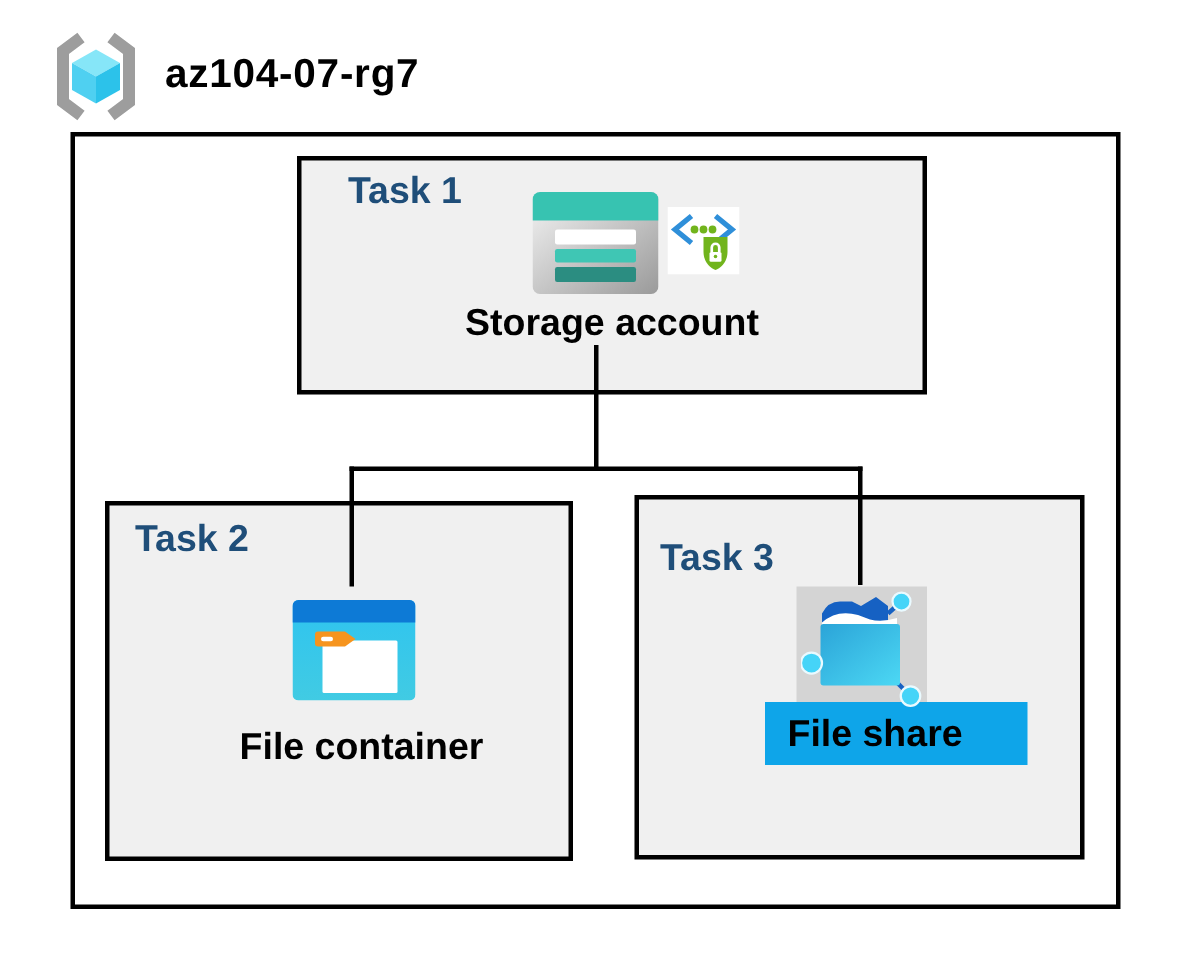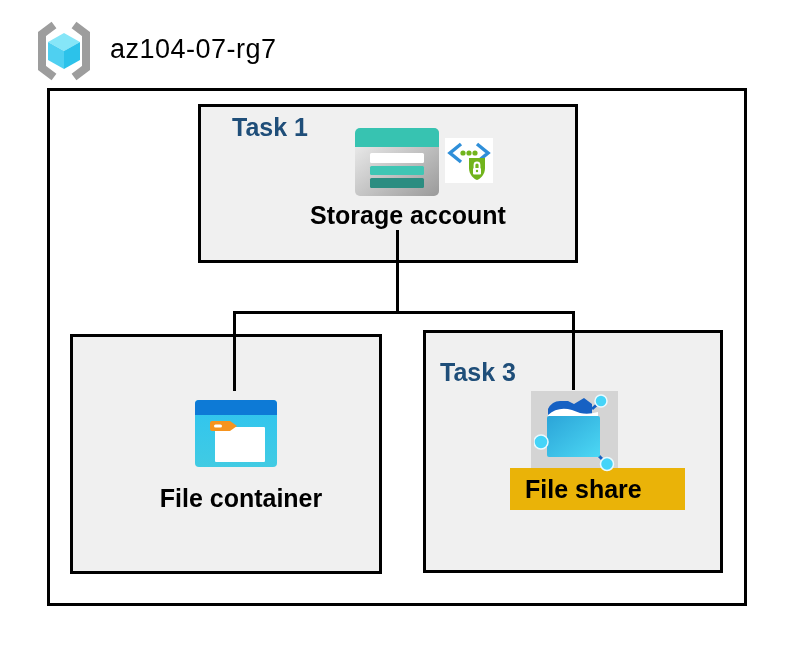--- a/index.html
+++ b/index.html
@@ -2,45 +2,45 @@
 <html><head>
 <meta charset="utf-8">
 <style>
   * { margin:0; padding:0; box-sizing:border-box; }
   body { background:#ffffff; font-family:"Liberation Sans", sans-serif; }
   .canvas { position:relative; width:788px; height:647px; background:#ffffff; overflow:hidden; }
 
   .abs { position:absolute; }
 
   
-  .rg-title { position:absolute; left:110px; top:34px; font-size:27px; font-weight:400; color:#000; letter-spacing:0.5px; }
+  .rg-title { position:absolute; left:110px; top:34px; font-size:27px; font-weight:700; color:#000; letter-spacing:0.5px; }
 
   
   .outer-box { position:absolute; left:47px; top:88px; width:700px; height:518px;
                border:3px solid #000; background:#ffffff; }
 
   
   .task-box { position:absolute; border:3px solid #000; background:#f0f0f0; }
-  .task1 { left:198px; top:104px; width:380px; height:159px; }
+  .task1 { left:198px; top:104px; width:420px; height:159px; }
   .task2 { left:70px;  top:334px; width:312px; height:240px; }
   .task3 { left:423px; top:330px; width:300px; height:243px; }
 
   .task-label { position:absolute; font-size:25px; font-weight:700; color:#1f4e79; }
   .item-label { position:absolute; font-size:25px; font-weight:700; color:#000; text-align:center; }
 
   
   .line { position:absolute; background:#000; }
   .line-v1 { left:396px; top:230px; width:3px;  height:83px; }
   .line-h  { left:233px; top:311px; width:342px; height:3px; }
   .line-v2 { left:233px; top:311px; width:3px;  height:80px; }
   .line-v3 { left:572px; top:311px; width:3px;  height:79px; }
 
   
   .fs-square { position:absolute; left:105px; top:58px; width:87px; height:84px; background:#d4d4d4; }
-  .fs-bar    { position:absolute; left:84px; top:135px; width:175px; height:42px; background:#eab308; }
+  .fs-bar    { position:absolute; left:84px; top:135px; width:175px; height:42px; background:#0ea5e9; }
   .fs-bar .item-label { position:static; display:block; text-align:left; padding-left:15px; line-height:42px; }
 
   svg { display:block; }
 </style>
 </head>
 <body>
 
 <div class="canvas">
 
   <svg class="abs" style="left:36px; top:21px;" width="56" height="60" viewBox="0 0 56 60">
@@ -77,24 +77,25 @@
       <polyline points="32,6 43,15 32,24" fill="none" stroke="#2f8fd9" stroke-width="3.5"></polyline>
       <circle cx="18" cy="15" r="2.6" fill="#71b41c"></circle>
       <circle cx="24" cy="15" r="2.6" fill="#71b41c"></circle>
       <circle cx="30" cy="15" r="2.6" fill="#71b41c"></circle>
       <path d="M24,20 h16 v10 c0,7 -5,11 -8,12 c-3,-1 -8,-5 -8,-12 z" fill="#71b41c"></path>
       <path d="M29.5,30 v-3 a2.5,2.5 0 0 1 5,0 v3" fill="none" stroke="#ffffff" stroke-width="1.8"></path>
       <rect x="28" y="30" width="8" height="6.5" rx="1" fill="#ffffff"></rect>
       <circle cx="32" cy="33" r="1.2" fill="#71b41c"></circle>
     </svg>
 
-    <div class="item-label" style="left:0; top:94px; width:100%;margin-left:20px;">Storage account</div>
+    <div class="item-label" style="left:0; top:94px; width:100%;">Storage account</div>
   </div>
 
   <div class="task-box task2">
+    <div class="task-label" style="left:17px; top:8px;">Task 2</div>
 
     <svg class="abs" style="left:122px; top:63px;" width="82" height="67" viewBox="0 0 82 67">
       <defs>
         <linearGradient id="bg2" x1="0" y1="0" x2="0" y2="1">
           <stop offset="0" stop-color="#2ec4f0"></stop>
             <stop offset="1" stop-color="#41cbe3"></stop>
         </linearGradient>
       </defs>
       <rect width="82" height="67" rx="4" fill="url(#bg2)"></rect>
       <path d="M0,15 v-11 a4,4 0 0 1 4,-4 h74 a4,4 0 0 1 4,4 v11 z" fill="#0d7ad6"></path>

